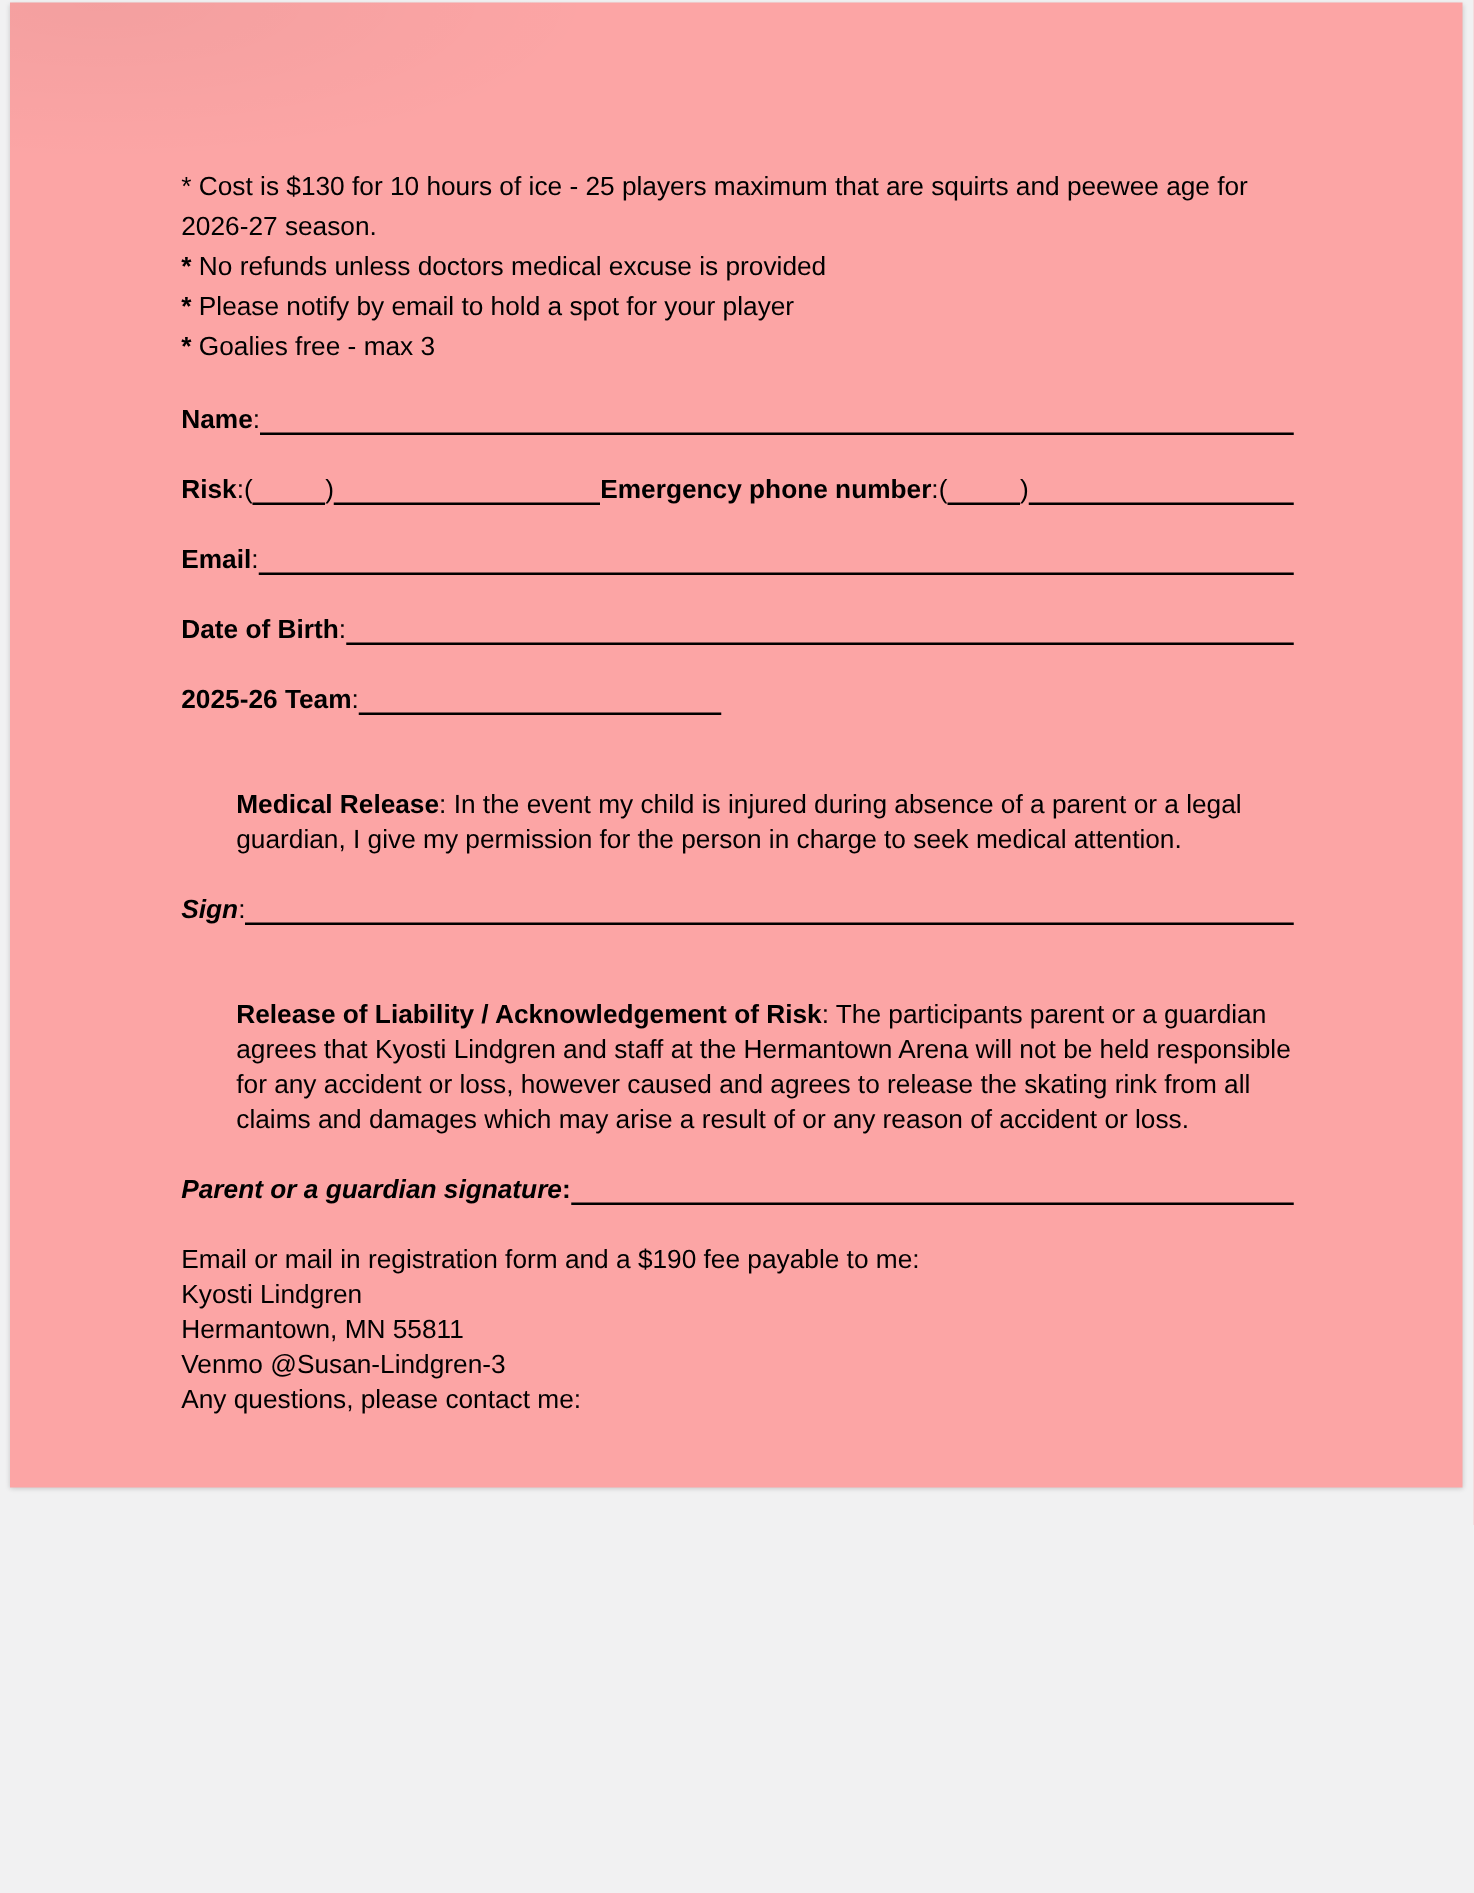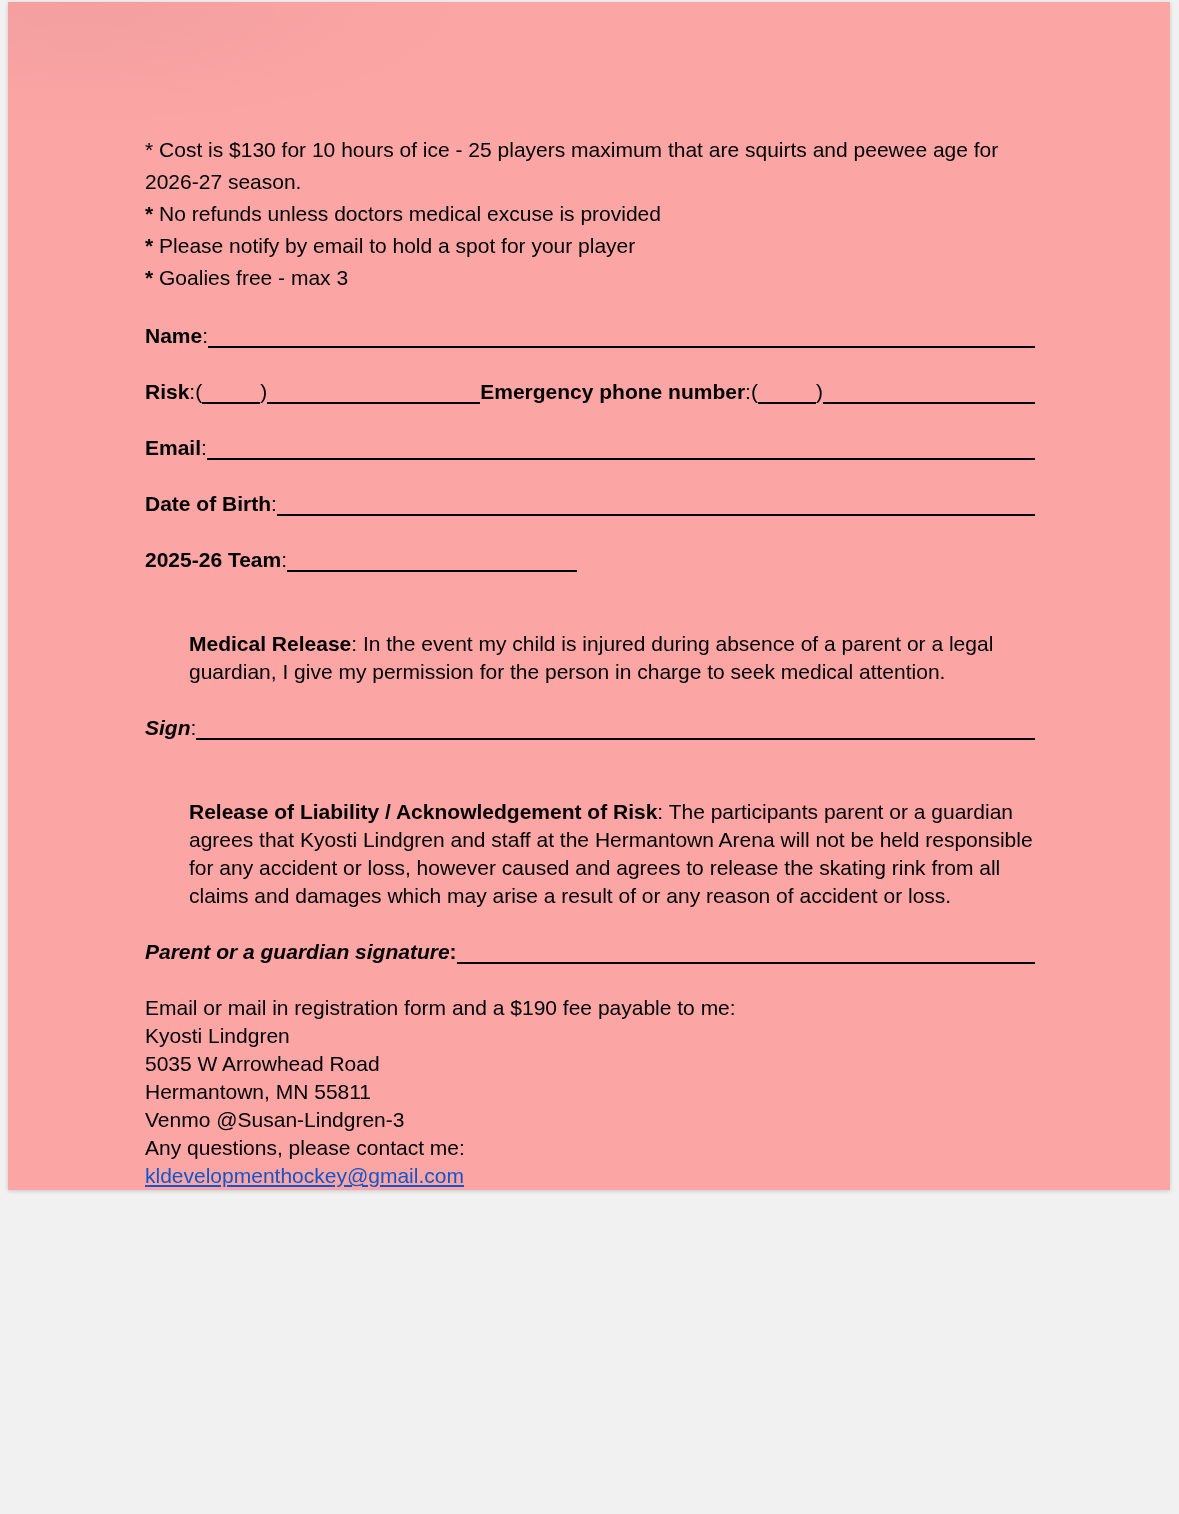--- a/index.html
+++ b/index.html
@@ -146,21 +146,19 @@
 
     <div class="field-row">
       <span class="bi">Parent or a guardian signature</span>
         <span class="b">:</span>
         <span class="blank grow"></span>
     </div>
 
     <div class="contact">
       <span class="line">Email or mail in registration form and a $190 fee payable to me:</span>
       <span class="line">Kyosti Lindgren</span>
-      <span class="line">5035 W Arrowhead Road</span>
       <span class="line">Hermantown, MN 55811</span>
       <span class="line">Venmo @Susan-Lindgren-3</span>
       <span class="line">Any questions, please contact me:</span>
-      <span class="line"><a class="email-link">kldevelopmenthockey@gmail.com</a></span>
     </div>
 
   </div>
 </div>
 
 </body></html>

